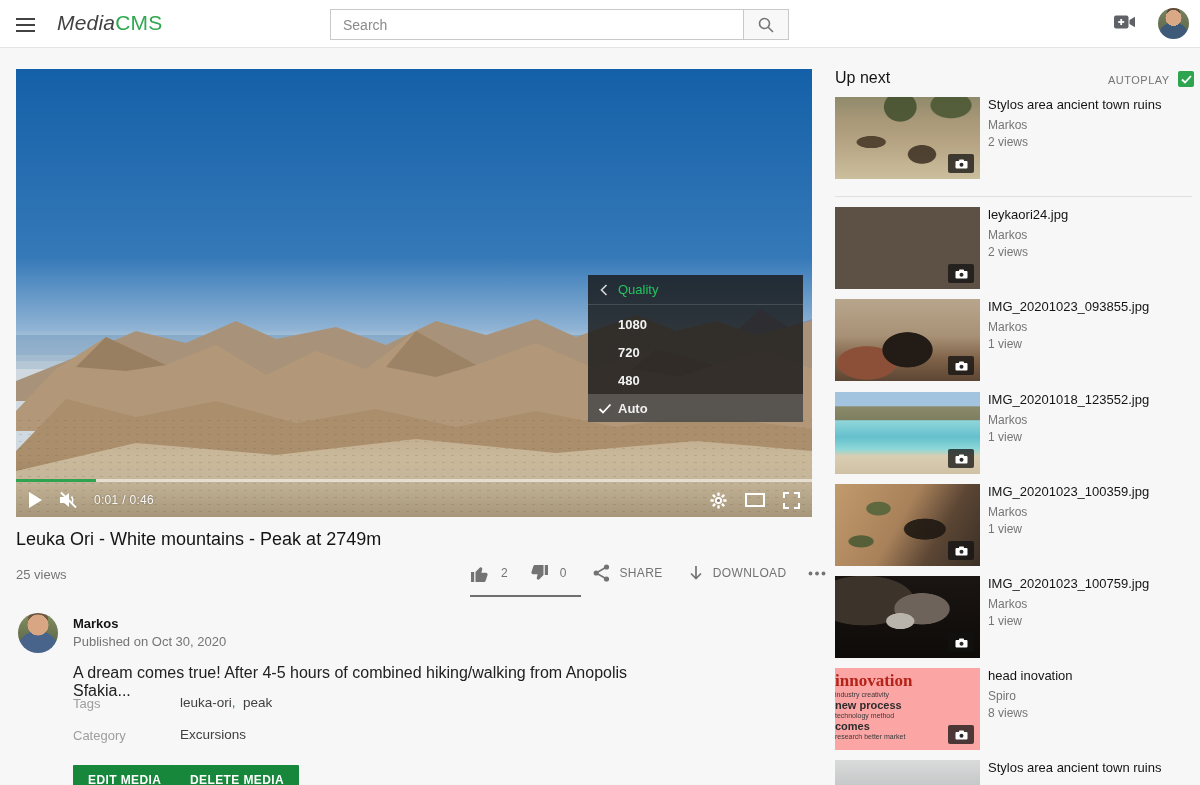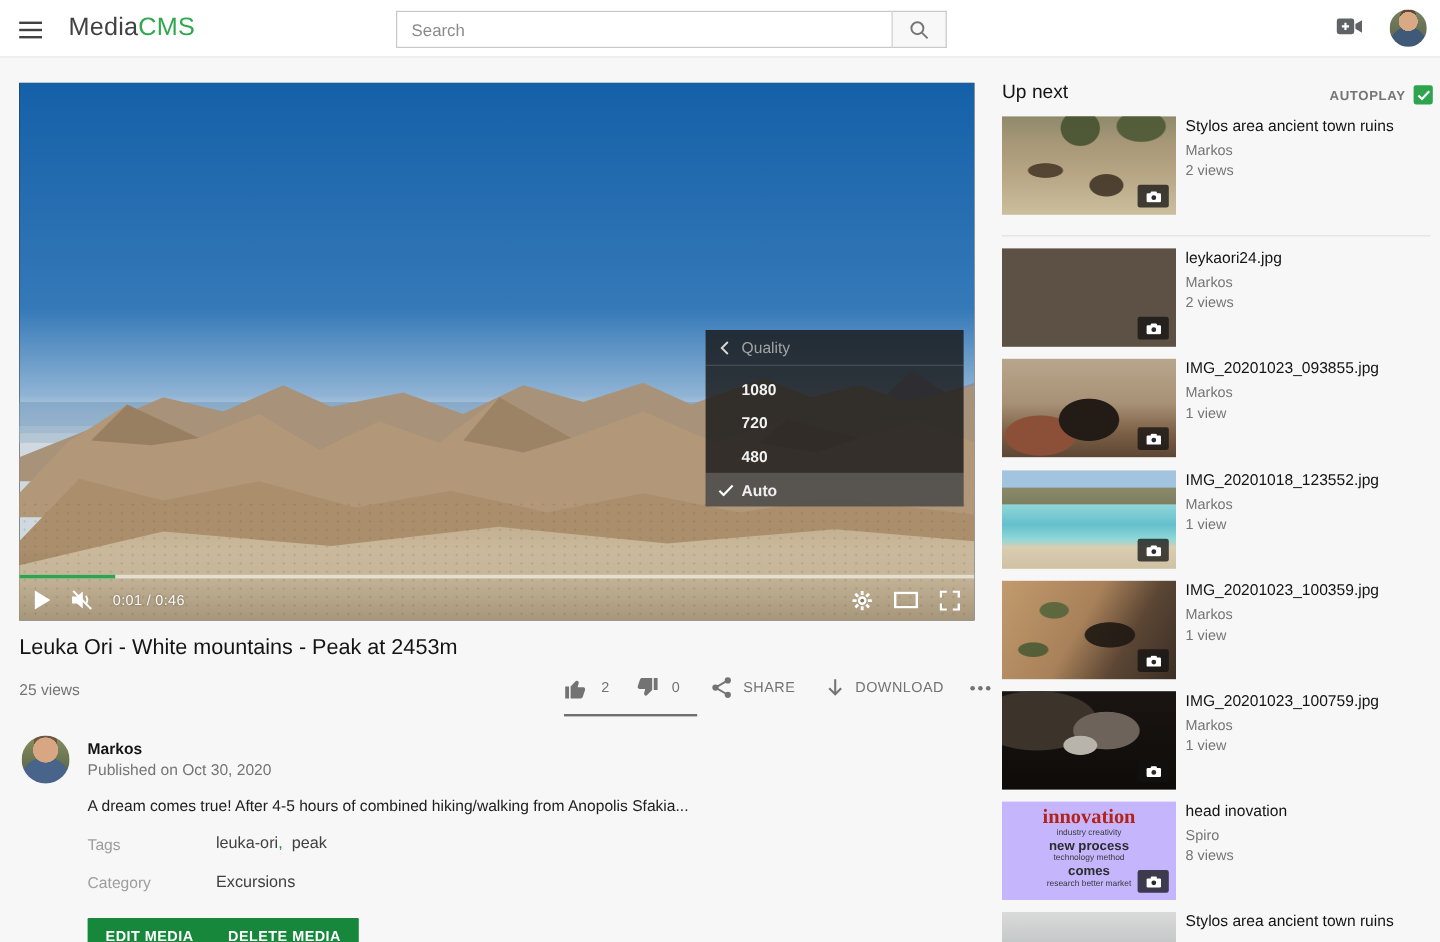--- a/index.html
+++ b/index.html
@@ -7,21 +7,21 @@
     font-family:"Liberation Sans","DejaVu Sans",sans-serif; }
   #page { position:relative; width:1200px; height:785px; background:#f7f7f7; }
 
   
   .topbar { position:absolute; top:0; left:0; width:1200px; height:48px;
     background:#fff; border-bottom:1px solid #e4e4e4; z-index:30; }
   .hamburger { position:absolute; left:16px; top:14px; width:24px; height:20px;
     background:none; border:none; cursor:pointer; }
   .hamburger span { display:block; width:19px; height:2px; background:#424242; margin:4px 0; }
   .logo { position:absolute; left:57px; top:11px; font-size:21px; letter-spacing:.2px; cursor:pointer; }
-  .logo .lm { color:#424242; } .logo .lc { color:#2fa84f; }
+  .logo .lm { color:#424242;font-style:italic; } .logo .lc { color:#2fa84f; }
   .searchwrap { position:absolute; left:330px; top:9px; width:459px; height:31px; display:flex; }
   .searchwrap input { width:497px; height:31px; border:1px solid #c9c9c9; background:#fff;
     padding:0 12px; font-size:14px; color:#333; outline:none; }
   .searchwrap input::placeholder { color:#8a8a8a; }
   .searchbtn { width:54px; height:31px; border:1px solid #c9c9c9; border-left:none;
     background:#f8f8f8; cursor:pointer; display:flex; align-items:center; justify-content:center; }
   .uploadbtn { position:absolute; left:1112px; top:12px; width:26px; height:22px;
     background:none; border:none; cursor:pointer; }
   .tb-avatar { position:absolute; left:1158px; top:8px; width:31px; height:31px; border-radius:50%;
     cursor:pointer; overflow:hidden;
@@ -51,21 +51,21 @@
   .ctime { font-size:12px; color:rgba(255,255,255,.95); letter-spacing:.3px;
     text-shadow:0 0 2px rgba(0,0,0,.4); }
   .cspacer { flex:1; }
   .cbtn.right { margin-right:0; margin-left:18px; }
 
   
   .qmenu { position:absolute; left:572px; top:206px; width:215px;
     background:rgba(24,24,24,.82); color:#f0f0f0; z-index:10; }
   .qhead { height:30px; display:flex; align-items:center; padding:0 12px;
     border-bottom:1px solid rgba(255,255,255,.14); cursor:pointer; }
-  .qhead .qtitle { font-size:13px; color:#a3a3a3; margin-left:10px; }
+  .qhead .qtitle { font-size:13px; color:#22c55e; margin-left:10px; }
   .qlist { padding-top:5px; }
   .qitem { height:28px; display:flex; align-items:center; padding-left:30px;
     font-size:13px; font-weight:bold; color:#f2f2f2; cursor:pointer; }
   .qsel { height:28px; display:flex; align-items:center; padding-left:10px;
     background:rgba(255,255,255,.18); font-size:13px; font-weight:bold; cursor:pointer; }
   .qsel .qlabel { margin-left:6px; }
 
   
   .vtitle { position:absolute; left:16px; top:529px; width:600px; font-size:18px;
     font-weight:400; color:#141414; }
@@ -83,35 +83,35 @@
   .author-avatar { position:absolute; left:18px; top:613px; width:40px; height:40px;
     border-radius:50%; cursor:pointer; overflow:hidden;
     background:
       radial-gradient(circle at 50% 30%, #d8a682 0 30%, transparent 31%),
       radial-gradient(circle at 50% 98%, #49648a 0 48%, transparent 49%),
       radial-gradient(circle at 50% 14%, #6b5742 0 24%, transparent 25%),
       linear-gradient(180deg,#86905f 0%,#4f5b45 100%); }
   .author-name { position:absolute; left:73px; top:616px; font-size:13px; font-weight:bold;
     color:#141414; cursor:pointer; }
   .author-pub { position:absolute; left:73px; top:634px; font-size:13px; color:#757575; }
-  .vdesc { position:absolute; left:73px; top:664px; width:560px; font-size:13px; color:#212121; }
+  .vdesc { position:absolute; left:73px; top:664px; width:560px; font-size:16px; color:#212121; }
 
   .meta-label { position:absolute; left:73px; font-size:13px; color:#9e9e9e; }
   .meta-val { position:absolute; left:180px; font-size:13.5px; }
   .greenlink { color:#404040; text-decoration:none; cursor:pointer; }
   .tagsep { color:#1d9140; }
 
   .gbtn { position:absolute; top:765px; height:30px; background:#17873c; color:#fff;
     border:none; font-size:12px; font-weight:bold; letter-spacing:.4px; padding:0 15px;
     cursor:pointer; border-radius:1px; font-family:inherit; }
   .btn-edit { left:73px; } .btn-del { left:175px; }
 
   
   .upnext { position:absolute; left:835px; top:69px; font-size:16px; color:#141414; }
-  .autoplay-label { position:absolute; left:1108px; top:74px; font-size:11px; font-weight:bold;
+  .autoplay-label { position:absolute; left:1108px; top:74px; font-size:11px; font-weight:normal;
     letter-spacing:.5px; color:#757575; }
   .autoplay-box { position:absolute; left:1178px; top:71px; width:16px; height:16px;
     background:#2ea44f; border-radius:2px; cursor:pointer; display:flex;
     align-items:center; justify-content:center; }
   .sdivider { position:absolute; left:835px; top:196px; width:357px; height:1px; background:#e0e0e0; }
 
   .si { position:absolute; left:835px; width:357px; height:82px; cursor:pointer; }
   .si1{top:97px}.si2{top:207px}.si3{top:299px}.si4{top:392px}
   .si5{top:484px}.si6{top:576px}.si7{top:668px}.si8{top:760px}
   .thumb { position:absolute; left:0; top:0; width:145px; height:82px; overflow:hidden; }
@@ -145,21 +145,21 @@
   .t5 { background:
     radial-gradient(ellipse at 30% 30%, rgba(80,98,56,.85) 0 8%, transparent 9%),
     radial-gradient(ellipse at 18% 70%, rgba(70,88,48,.85) 0 7%, transparent 8%),
     radial-gradient(ellipse at 62% 55%, rgba(30,24,18,.9) 0 16%, transparent 17%),
     linear-gradient(120deg,#c19a6d 0%,#a8815a 45%,#5c4634 70%,#3a2f26 100%); }
   .t6 { background:
     radial-gradient(ellipse at 45% 55%, #b8b4ac 0 12%, transparent 13%),
     radial-gradient(ellipse at 60% 40%, #6e635a 0 22%, transparent 23%),
     radial-gradient(ellipse at 20% 30%, #3c332b 0 30%, transparent 31%),
     linear-gradient(180deg,#1a1512 0%,#0e0b09 100%); }
-  .t7 { background:#c4b5fd; text-align:center; }
+  .t7 { background:#fca5a5; text-align:left; }
   .t7 .w0 { font-family:"Liberation Serif","DejaVu Serif",serif; font-weight:bold;
     color:#b42318; font-size:17px; line-height:1.1; margin-top:4px; }
   .t7 .ws { color:#3a3a3a; font-size:7px; line-height:1.2; }
   .t7 .wm { color:#2c2c2c; font-size:11px; font-weight:bold; line-height:1.15; }
   .t8 { background:linear-gradient(180deg,#dadada 0%,#bcc0c1 45%,#8d9496 75%,#6f7678 100%); }
 </style>
 </head>
 <body>
 
 <div id="page">
@@ -286,21 +286,21 @@
         </svg>
       </button>
       <button class="cbtn right">
         <svg width="17" height="17" viewBox="0 0 17 17">
           <path d="M1,6 V1 H6 M11,1 H16 V6 M16,11 V16 H11 M6,16 H1 V11" fill="none" stroke="#fff" stroke-width="2"></path>
         </svg>
       </button>
     </div>
   </div>
 
-  <h1 class="vtitle">Leuka Ori - White mountains - Peak at 2453m</h1>
+  <h1 class="vtitle">Leuka Ori - White mountains - Peak at 2749m</h1>
   <div class="vviews">25 views</div>
 
   <div class="actions">
     <button class="agroup">
       <svg width="20" height="19" viewBox="0 0 20 19">
         <path d="M1 8h3.2v10H1z M5.5 18h8.3c.9 0 1.6-.55 1.85-1.35l1.9-5.6c.35-1.1-.45-2.25-1.6-2.25h-4.6l.9-3.6c.25-1-.5-1.95-1.55-1.95-.5 0-1 .25-1.25.7L5.5 8v10z" fill="#737373"></path>
       </svg>
       <span class="acount">2</span>
     </button>
     <button class="agroup g-dislike">

